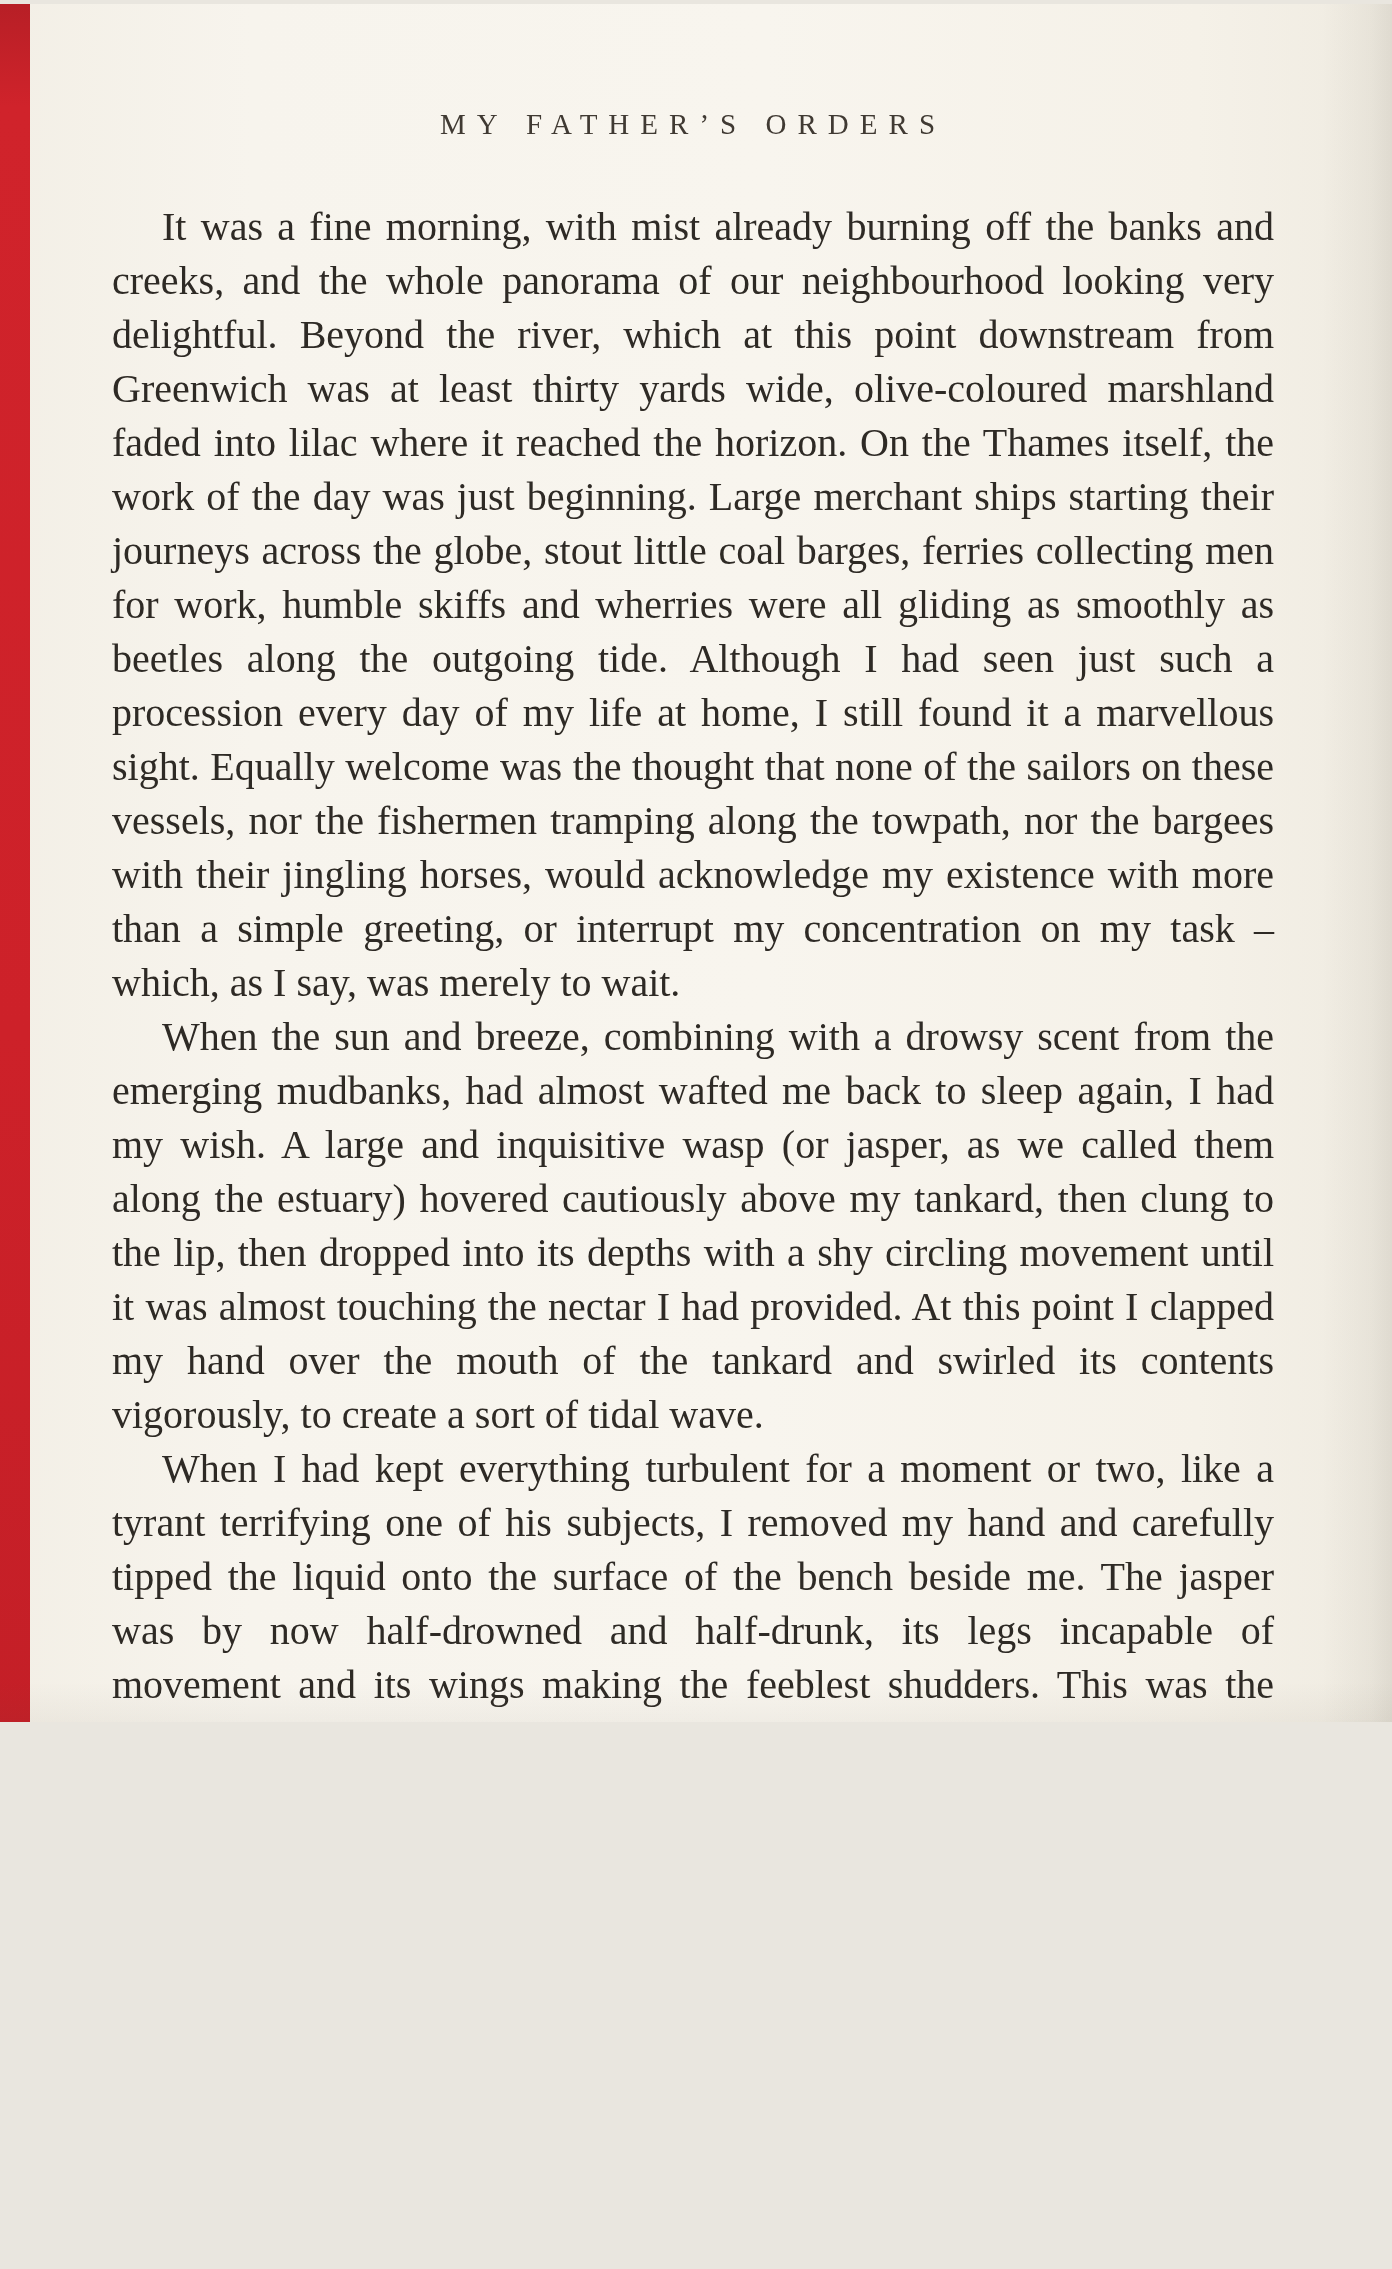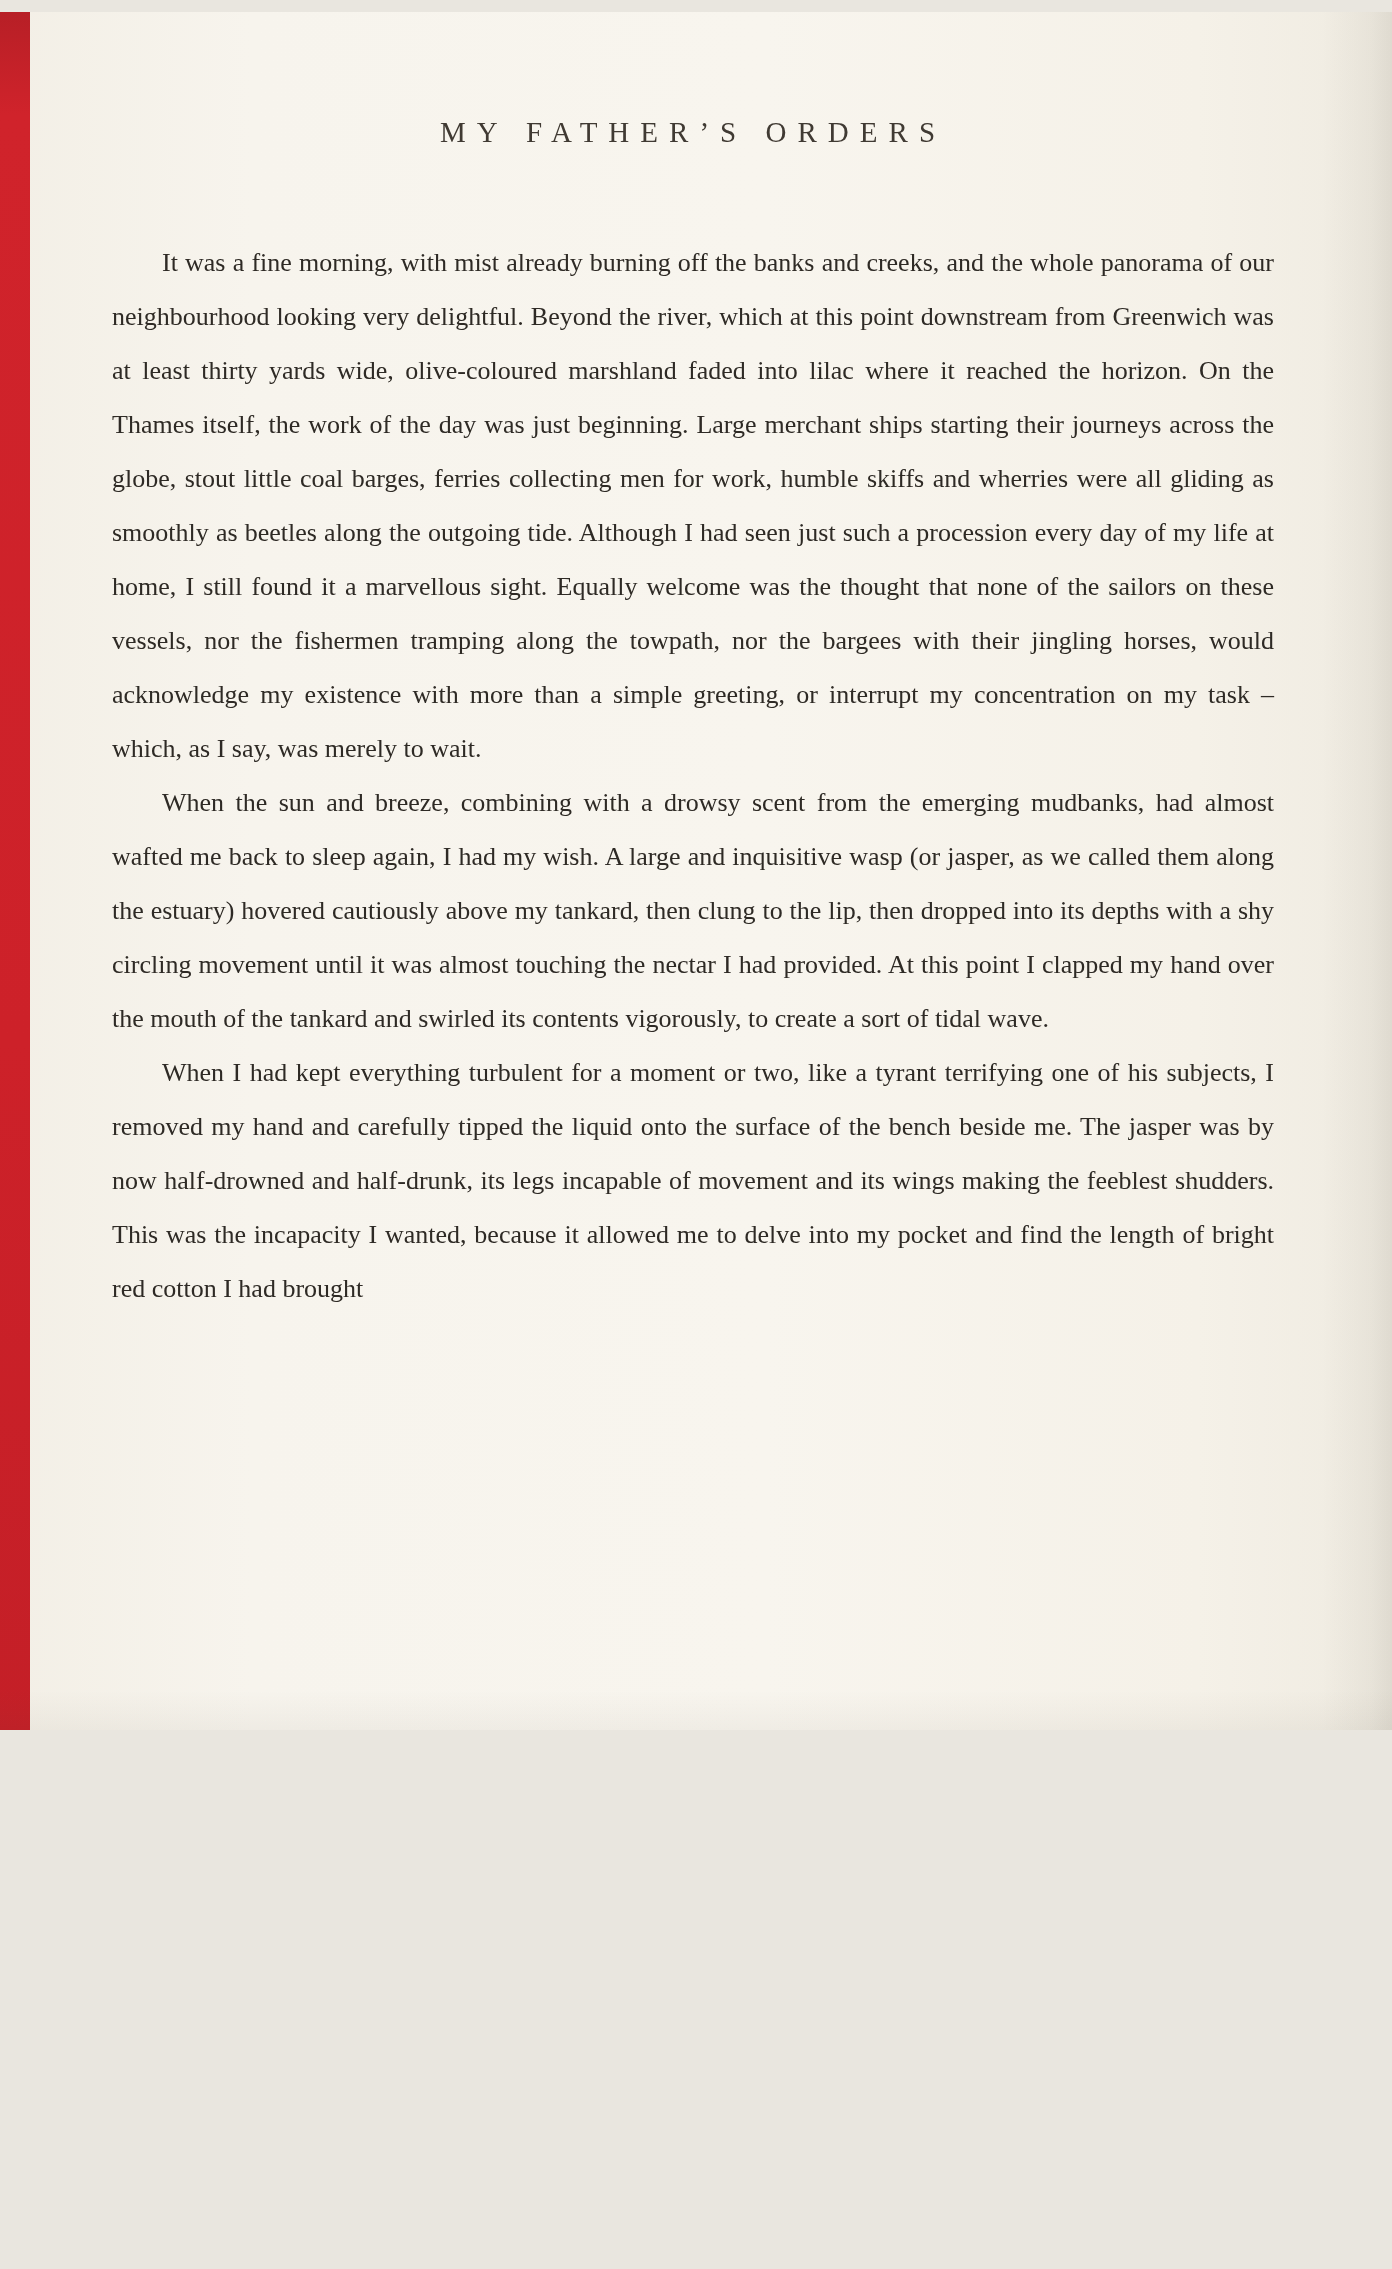--- a/index.html
+++ b/index.html
@@ -6,21 +6,21 @@
     margin: 0;
     padding: 0;
     background: #e9e6df;
     font-family: "Liberation Serif", "DejaVu Serif", serif;
   }
 
   .scan {
     position: relative;
     width: 1392px;
     height: 1718px;
-    margin: 12px auto;
+    margin: 4px auto;
     background:
       linear-gradient(90deg, #f3efe6 0%, #f7f4ed 18%, #f8f5ee 55%, #f5f1e8 86%, #efebe1 100%);
     overflow: hidden;
   }
 
   
   .cover-edge {
     position: absolute;
     left: 0;
     top: 0;
@@ -56,24 +56,24 @@
     top: 104px;
     text-align: center;
     font-size: 29px;
     letter-spacing: 0.38em;
     color: #403a33;
   }
 
   .text-block {
     position: absolute;
     left: 112px;
-    top: 224px;
+    top: 196px;
     width: 1162px;
     color: #2e2a25;
-    font-size: 26px;
+    font-size: 40px;
     line-height: 54px;
   }
 
   .text-block p {
     margin: 0;
     text-align: justify;
     text-indent: 50px;
   }
 
   .text-block .italic {

